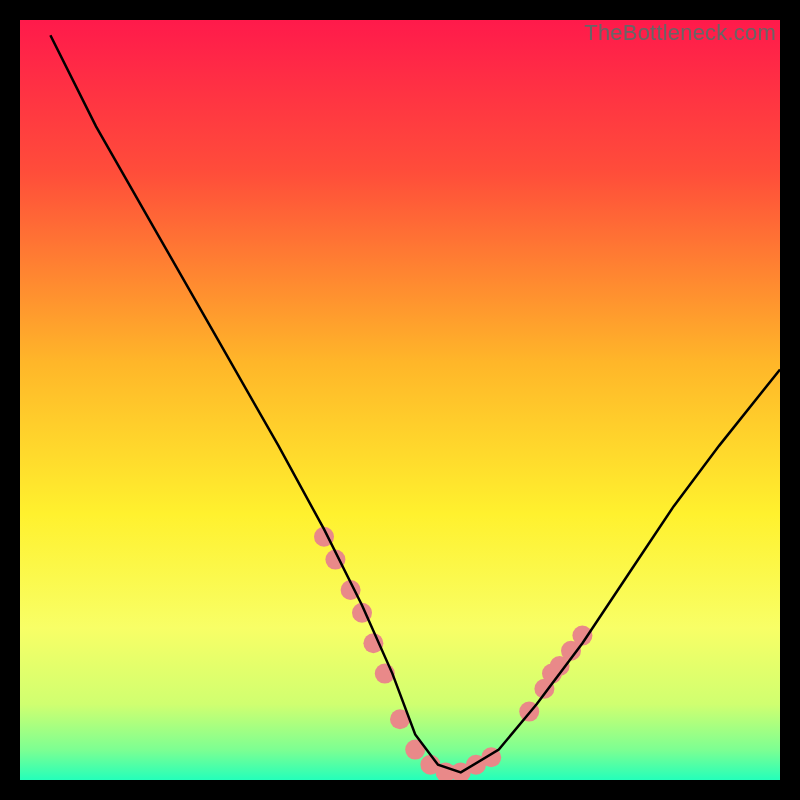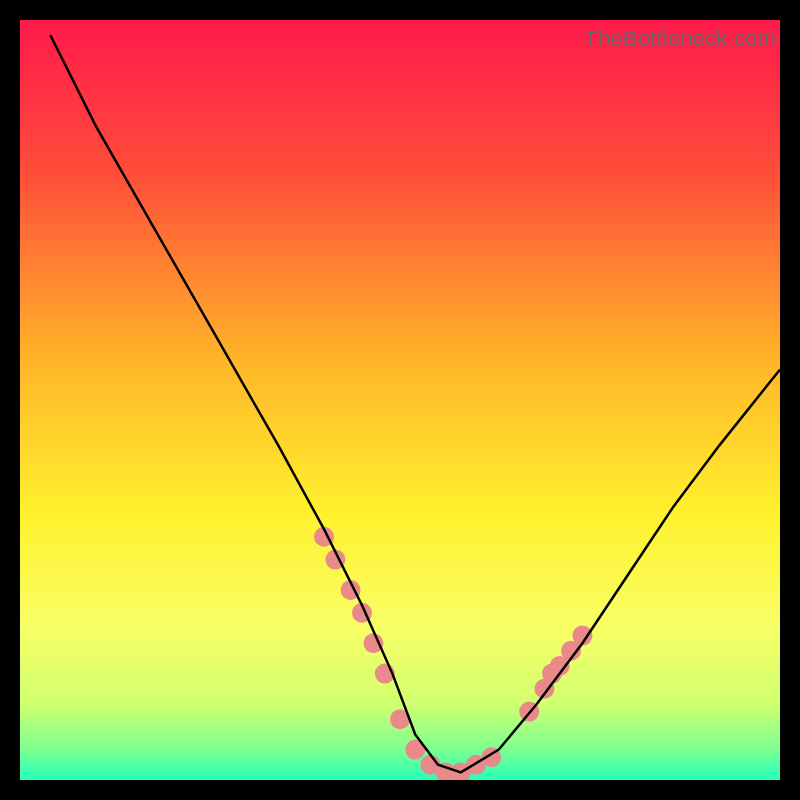--- a/index.html
+++ b/index.html
@@ -21,21 +21,20 @@
   }
   .watermark {
     position: absolute;
     top: 0;
     right: 4px;
     color: #666;
     font-size: 22px;
     font-weight: 500;
     letter-spacing: 0.2px;
     z-index: 5;
-    margin-top: 6px;
   }
   svg {
     position: absolute;
     left: 0;
     top: 0;
   }
 </style>
 </head>
 <body>
 

